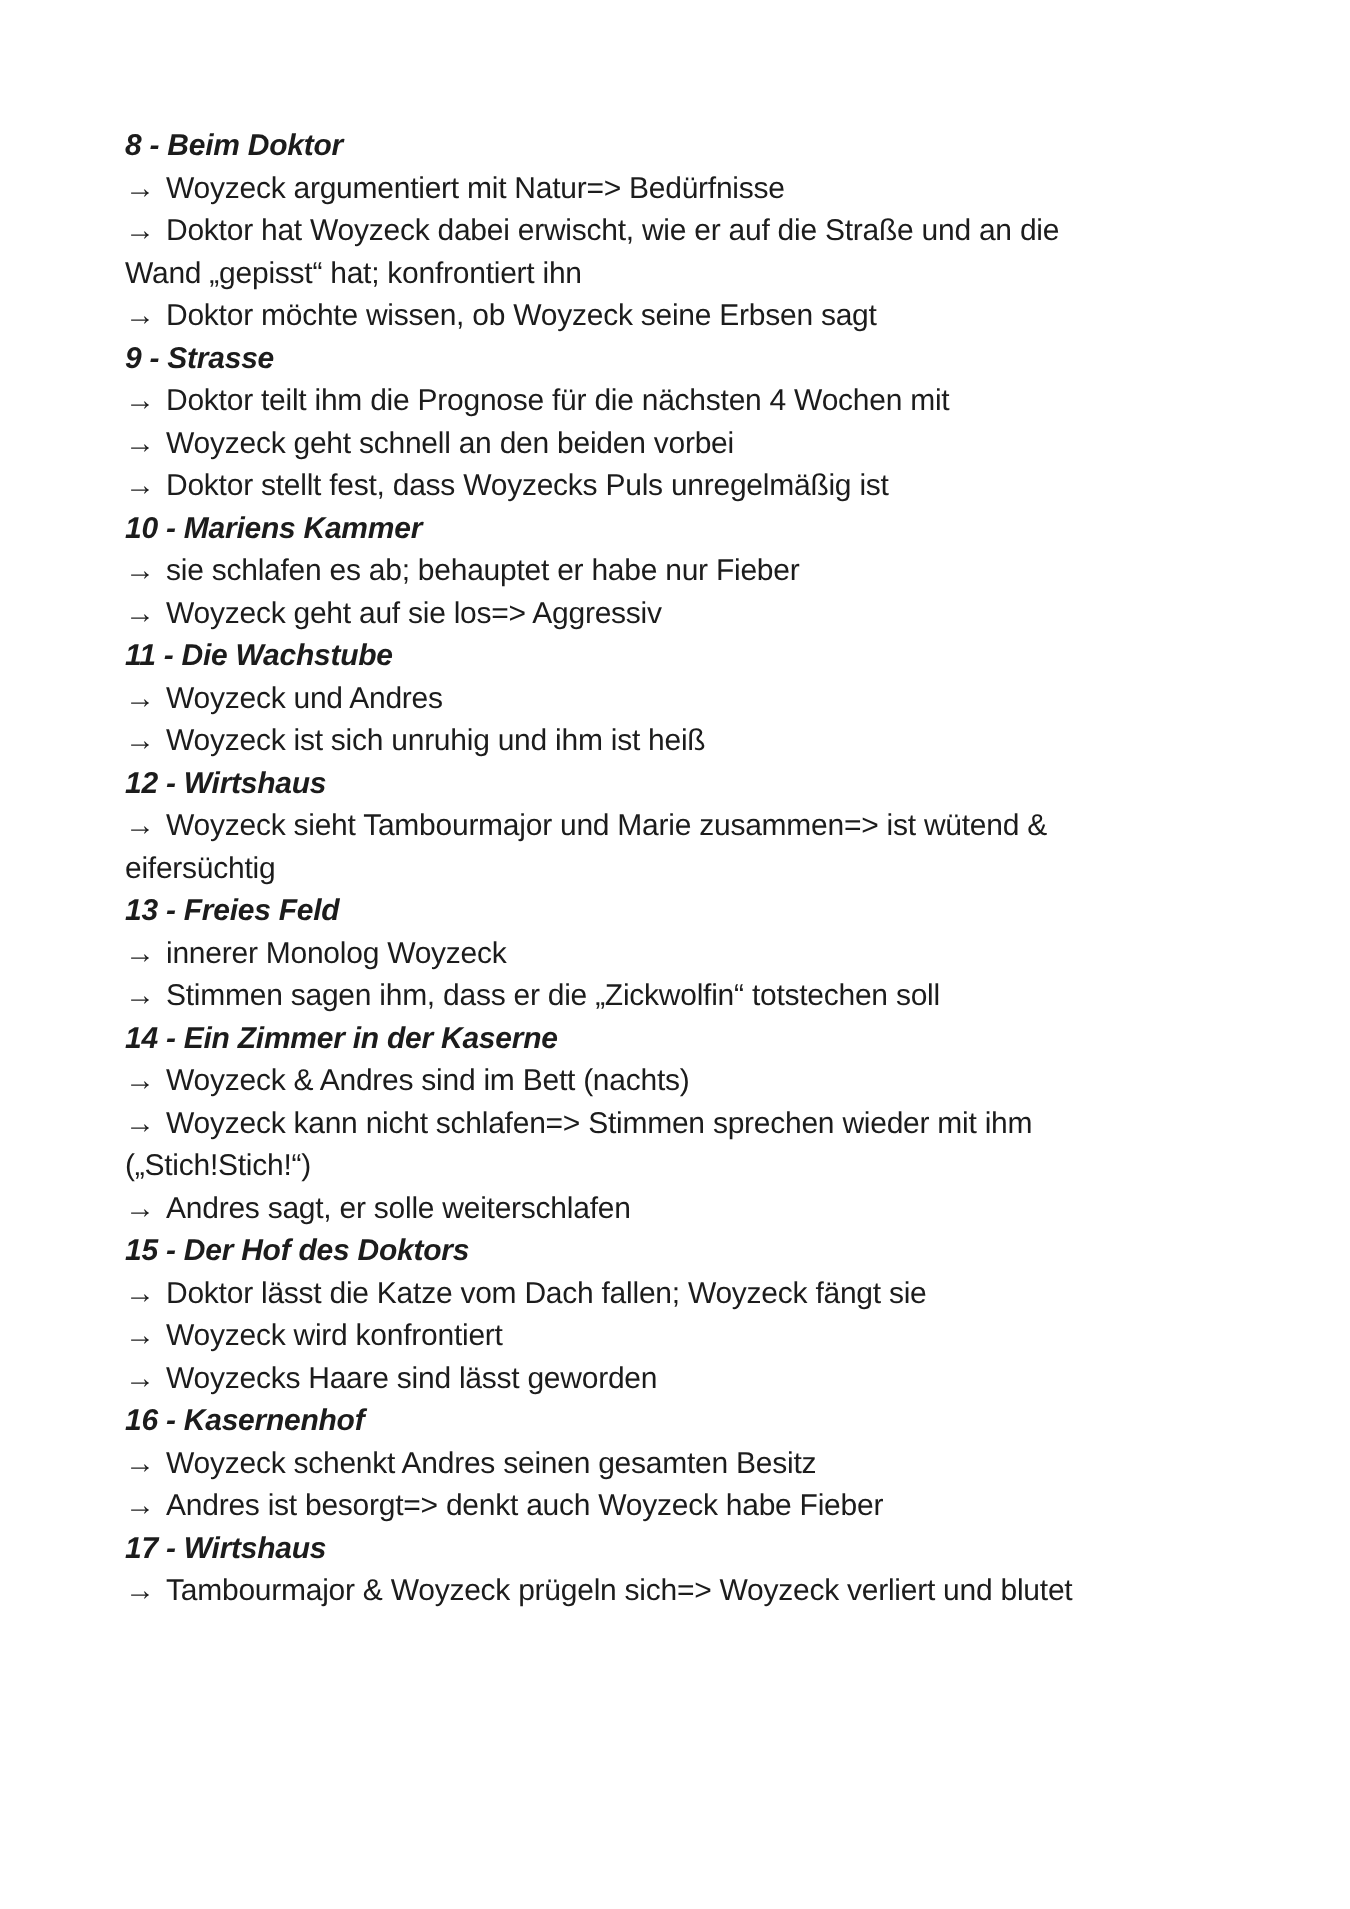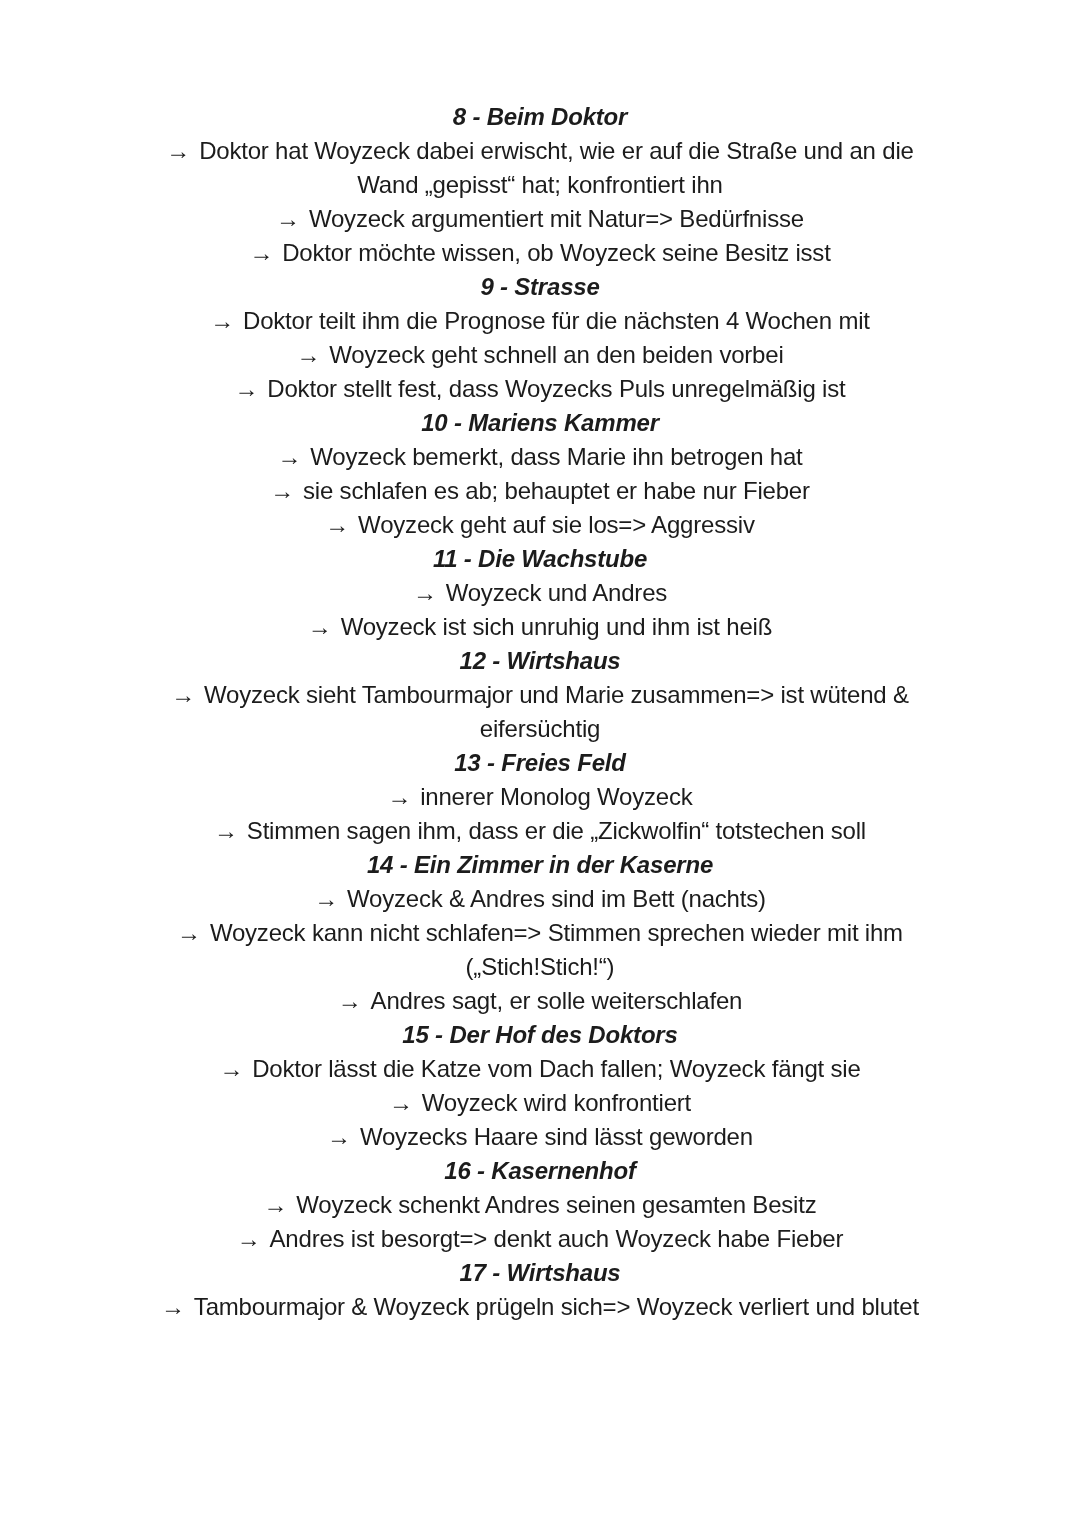--- a/index.html
+++ b/index.html
@@ -18,21 +18,20 @@
     color: #1c1c1c;
   }
   .content {
     position: absolute;
     left: 100px;
     top: 100px;
     width: 880px;
     font-size: 24px;
     line-height: 34px;
     letter-spacing: -0.2px;
-    text-align: center;
   }
   .section-heading {
     font-weight: bold;
     font-style: italic;
   }
   .bullet-line {
     white-space: pre-line;
   }
   .arrow {
     display: inline-block;
@@ -42,42 +41,41 @@
 </style>
 </head>
 <body>
 
 <div class="page">
   <div class="content">
   <div class="section">
     <div class="section-heading">8 - Beim Doktor</div>
     <div>
 
-    <div class="bullet-line"><span class="arrow">→</span><span>Doktor hat Woyzeck dabei erwischt, wie er auf die Straße und an die
+    <div class="bullet-line"><span class="arrow">→</span><span>Woyzeck argumentiert mit Natur=&gt; Bedürfnisse</span></div>
+          <div class="bullet-line"><span class="arrow">→</span><span>Doktor hat Woyzeck dabei erwischt, wie er auf die Straße und an die
 Wand „gepisst“ hat; konfrontiert ihn</span></div>
-          <div class="bullet-line"><span class="arrow">→</span><span>Woyzeck argumentiert mit Natur=&gt; Bedürfnisse</span></div>
-          <div class="bullet-line"><span class="arrow">→</span><span>Doktor möchte wissen, ob Woyzeck seine Besitz isst</span></div>
+          <div class="bullet-line"><span class="arrow">→</span><span>Doktor möchte wissen, ob Woyzeck seine Erbsen sagt</span></div>
         </div>
   </div>
 
   <div class="section">
     <div class="section-heading">9 - Strasse</div>
     <div>
 
           <div class="bullet-line"><span class="arrow">→</span><span>Doktor teilt ihm die Prognose für die nächsten 4 Wochen mit</span></div>
           <div class="bullet-line"><span class="arrow">→</span><span>Woyzeck geht schnell an den beiden vorbei</span></div>
           <div class="bullet-line"><span class="arrow">→</span><span>Doktor stellt fest, dass Woyzecks Puls unregelmäßig ist</span></div>
         </div>
   </div>
 
   <div class="section">
     <div class="section-heading">10 - Mariens Kammer</div>
     <div>
 
-    <div class="bullet-line"><span class="arrow">→</span><span>Woyzeck bemerkt, dass Marie ihn betrogen hat</span></div>
           <div class="bullet-line"><span class="arrow">→</span><span>sie schlafen es ab; behauptet er habe nur Fieber</span></div>
           <div class="bullet-line"><span class="arrow">→</span><span>Woyzeck geht auf sie los=&gt; Aggressiv</span></div>
         </div>
   </div>
 
   <div class="section">
     <div class="section-heading">11 - Die Wachstube</div>
     <div>
 
     <div class="bullet-line"><span class="arrow">→</span><span>Woyzeck und Andres</span></div>

